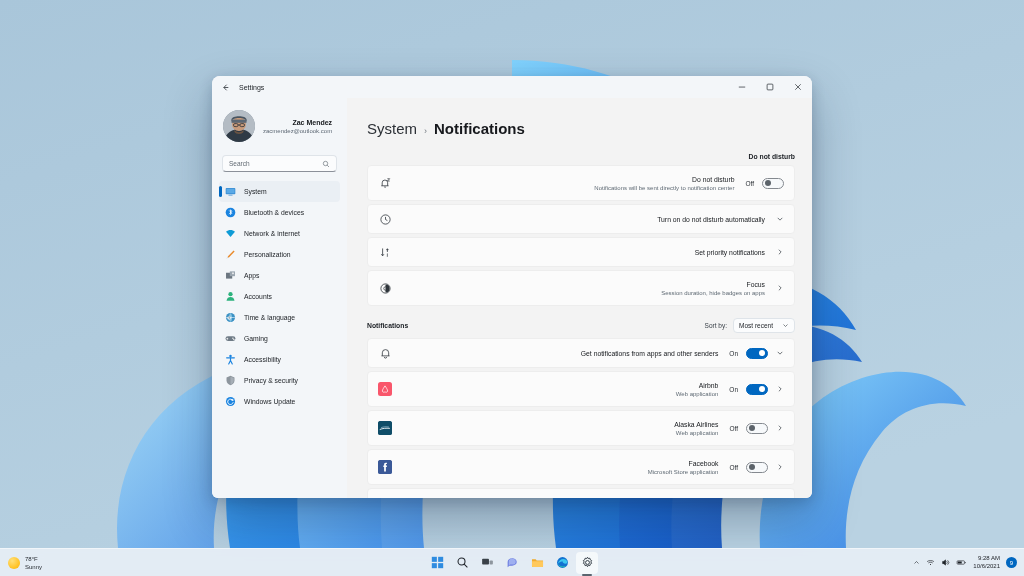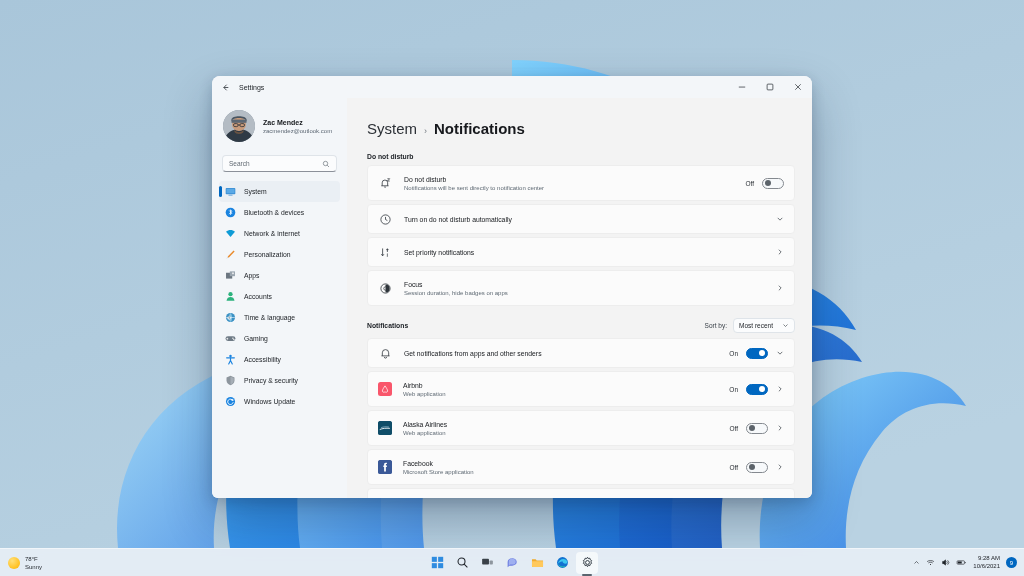--- a/index.html
+++ b/index.html
@@ -45,20 +45,21 @@
   .badge { width:11px; height:11px; border-radius:50%; background:#0067c0;
            color:#fff; font-size:6px; display:flex; align-items:center;
            justify-content:center; }
 
   
   #win {
     position:absolute; left:212px; top:76px; width:600px; height:422px;
     border-radius:8px 8px 6px 6px; overflow:hidden;
     background:#f3f3f3;
     box-shadow:0 22px 48px rgba(10,30,60,.30), 0 4px 14px rgba(10,30,60,.20);
+    text-align:right;
   }
   #titlebar { height:22px; background:#f3f6f9; display:flex;
               align-items:center; justify-content:space-between; }
   #tb-left { display:flex; align-items:center; gap:9px; padding-left:9px; }
   #tb-title { font-size:7px; color:#1b1f24; }
   .wbtn { width:28px; height:22px; display:flex; align-items:center;
           justify-content:center; }
 
   #body { display:flex; height:400px; }
 

